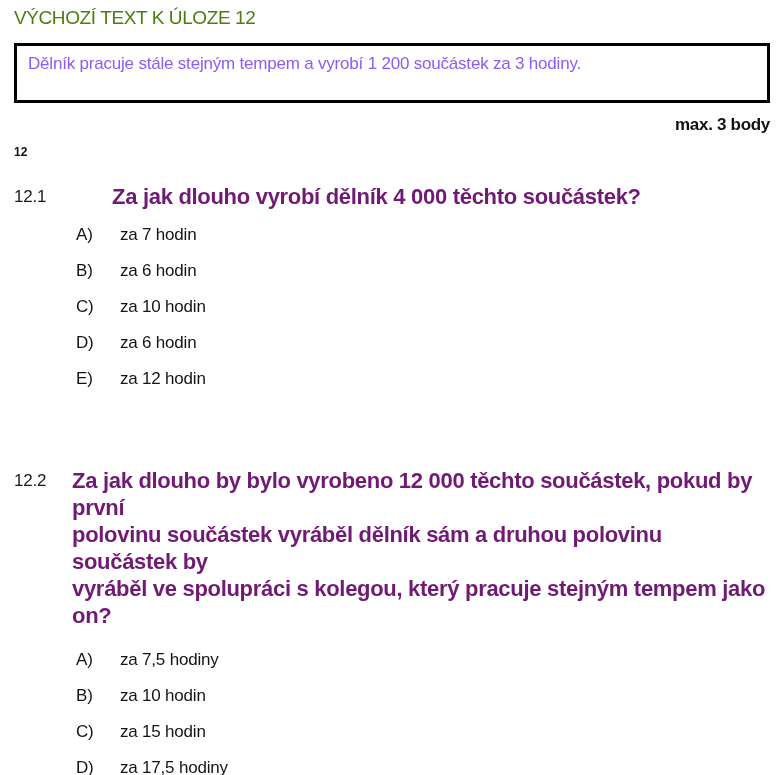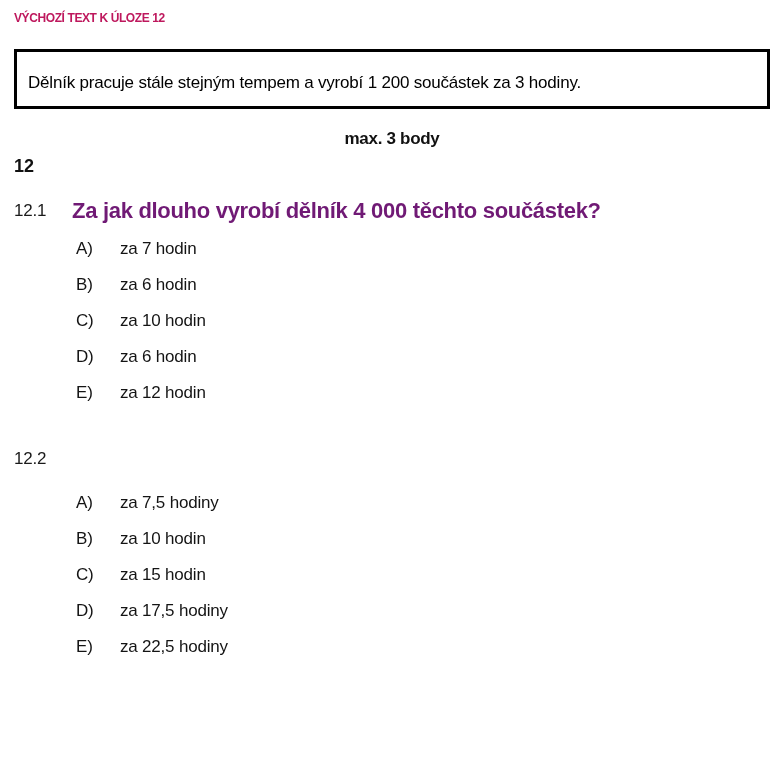--- a/index.html
+++ b/index.html
@@ -16,58 +16,57 @@
     -webkit-font-smoothing: antialiased;
   }
   .page {
     box-sizing: border-box;
     width: 776px;
     height: 775px;
     padding: 7px 6px 0 14px;
     background: #ffffff;
   }
   .header-title {
-    font-size: 12px;
-    font-weight: bold;
+    font-size: 19px;
+    font-weight: normal;
     letter-spacing: -0.4px;
     line-height: 22px;
-    color: #be185d;
+    color: #4d7c0f;
   }
   .source-box {
     box-sizing: border-box;
-    margin-top: 20px;
+    margin-top: 14px;
     height: 60px;
     border: 3px solid #000000;
     display: flex;
-    align-items: center;
     padding: 8px 10px 0 11px;
     font-size: 17px;
     letter-spacing: -0.2px;
-    color: #000000;
+    color: #8b5cf6;
   }
   .max-points {
-    margin-top: 20px;
-    text-align: center;
+    margin-top: 12px;
+    text-align: right;
     font-weight: bold;
     font-size: 17px;
     line-height: 20px;
     letter-spacing: -0.3px;
   }
   .task-number {
     margin-top: 7px;
     font-weight: bold;
-    font-size: 18px;
+    font-size: 12px;
     line-height: 20px;
   }
   .question {
     display: flex;
     align-items: flex-start;
   }
-  .question.q1 { margin-top: 21px; }
-  .question.q2 { margin-top: 42px; }
+  .question.q1 { margin-top: 21px; gap: 40px; }
+  .question.q2 { margin-top: 78px; }
   .q-number {
     flex: 0 0 58px;
     font-size: 17px;
     line-height: 27px;
     letter-spacing: -0.2px;
     color: #1a1a1a;
   }
   .q-lines {
     font-weight: bold;
     font-size: 22px;
@@ -134,20 +133,25 @@
       <div class="opt">
         <span class="opt-letter">E)</span>
         <span class="opt-text">za 12 hodin</span>
       </div>
     </div>
   </section>
 
   <section>
     <div class="question q2">
       <div class="q-number">12.2</div>
+      <div class="q-lines">
+        <div>Za jak dlouho by bylo vyrobeno 12 000 těchto součástek, pokud by první</div>
+        <div>polovinu součástek vyráběl dělník sám a druhou polovinu součástek by</div>
+        <div>vyráběl ve spolupráci s kolegou, který pracuje stejným tempem jako on?</div>
+      </div>
     </div>
     <div class="options q2-options">
       <div class="opt">
         <span class="opt-letter">A)</span>
         <span class="opt-text">za 7,5 hodiny</span>
       </div>
       <div class="opt">
         <span class="opt-letter">B)</span>
         <span class="opt-text">za 10 hodin</span>
       </div>

